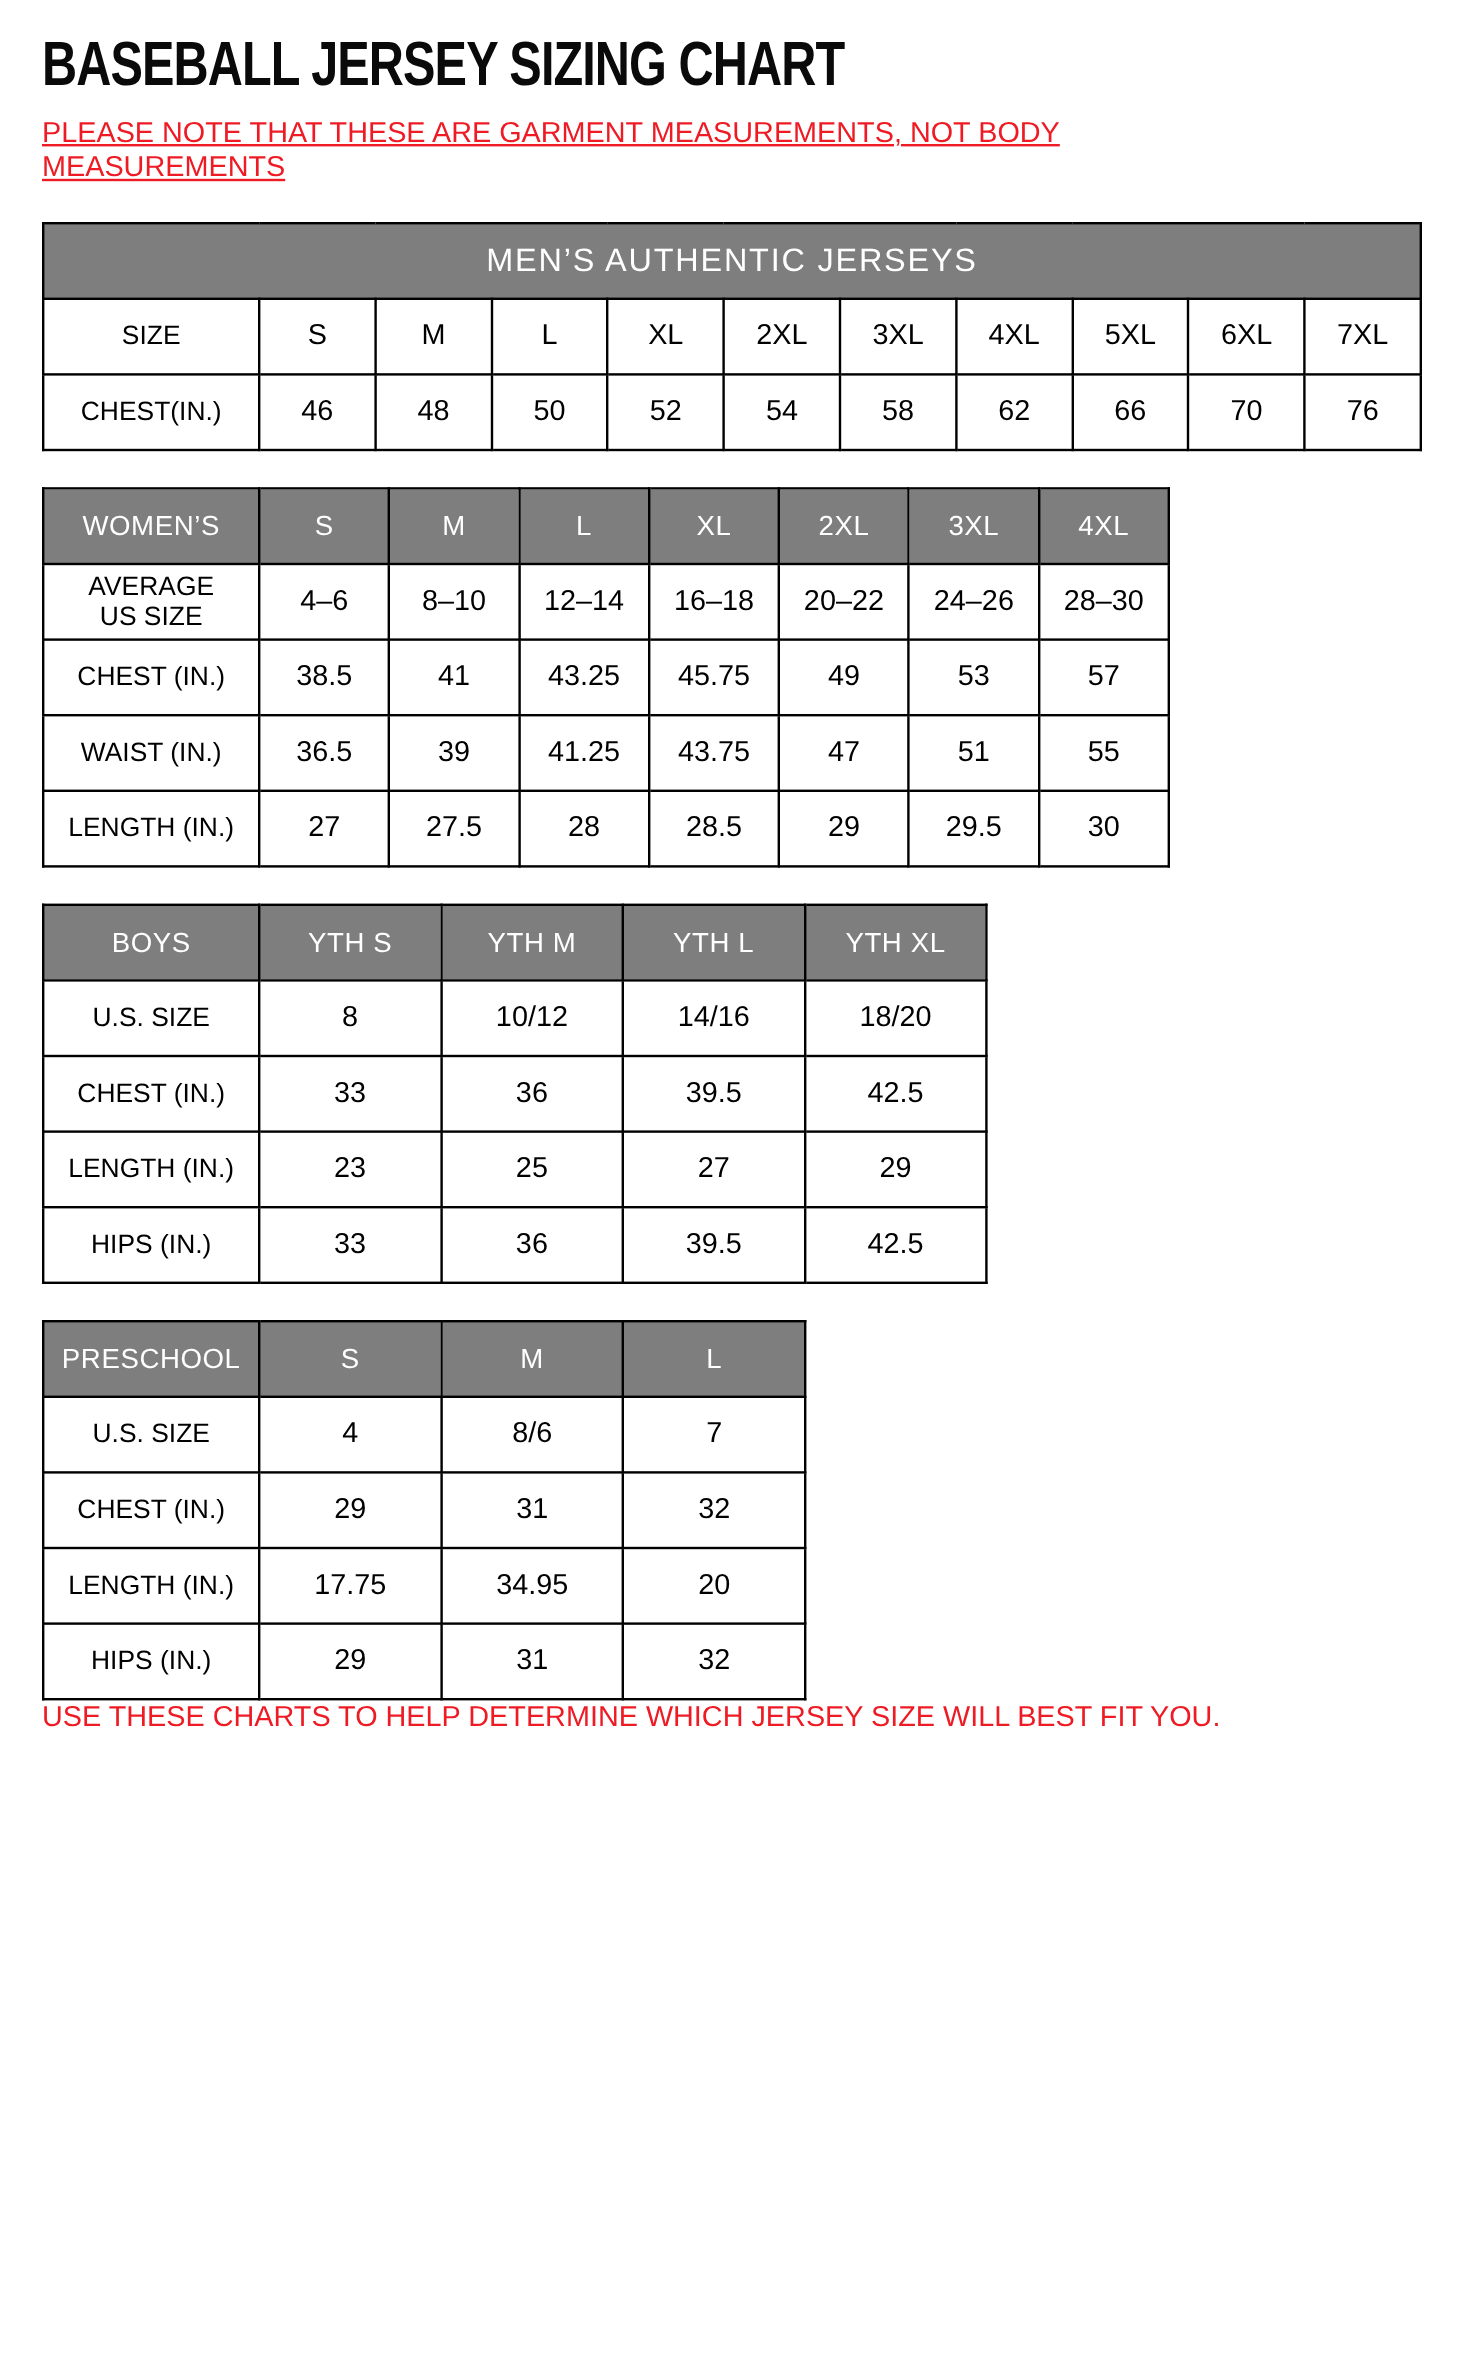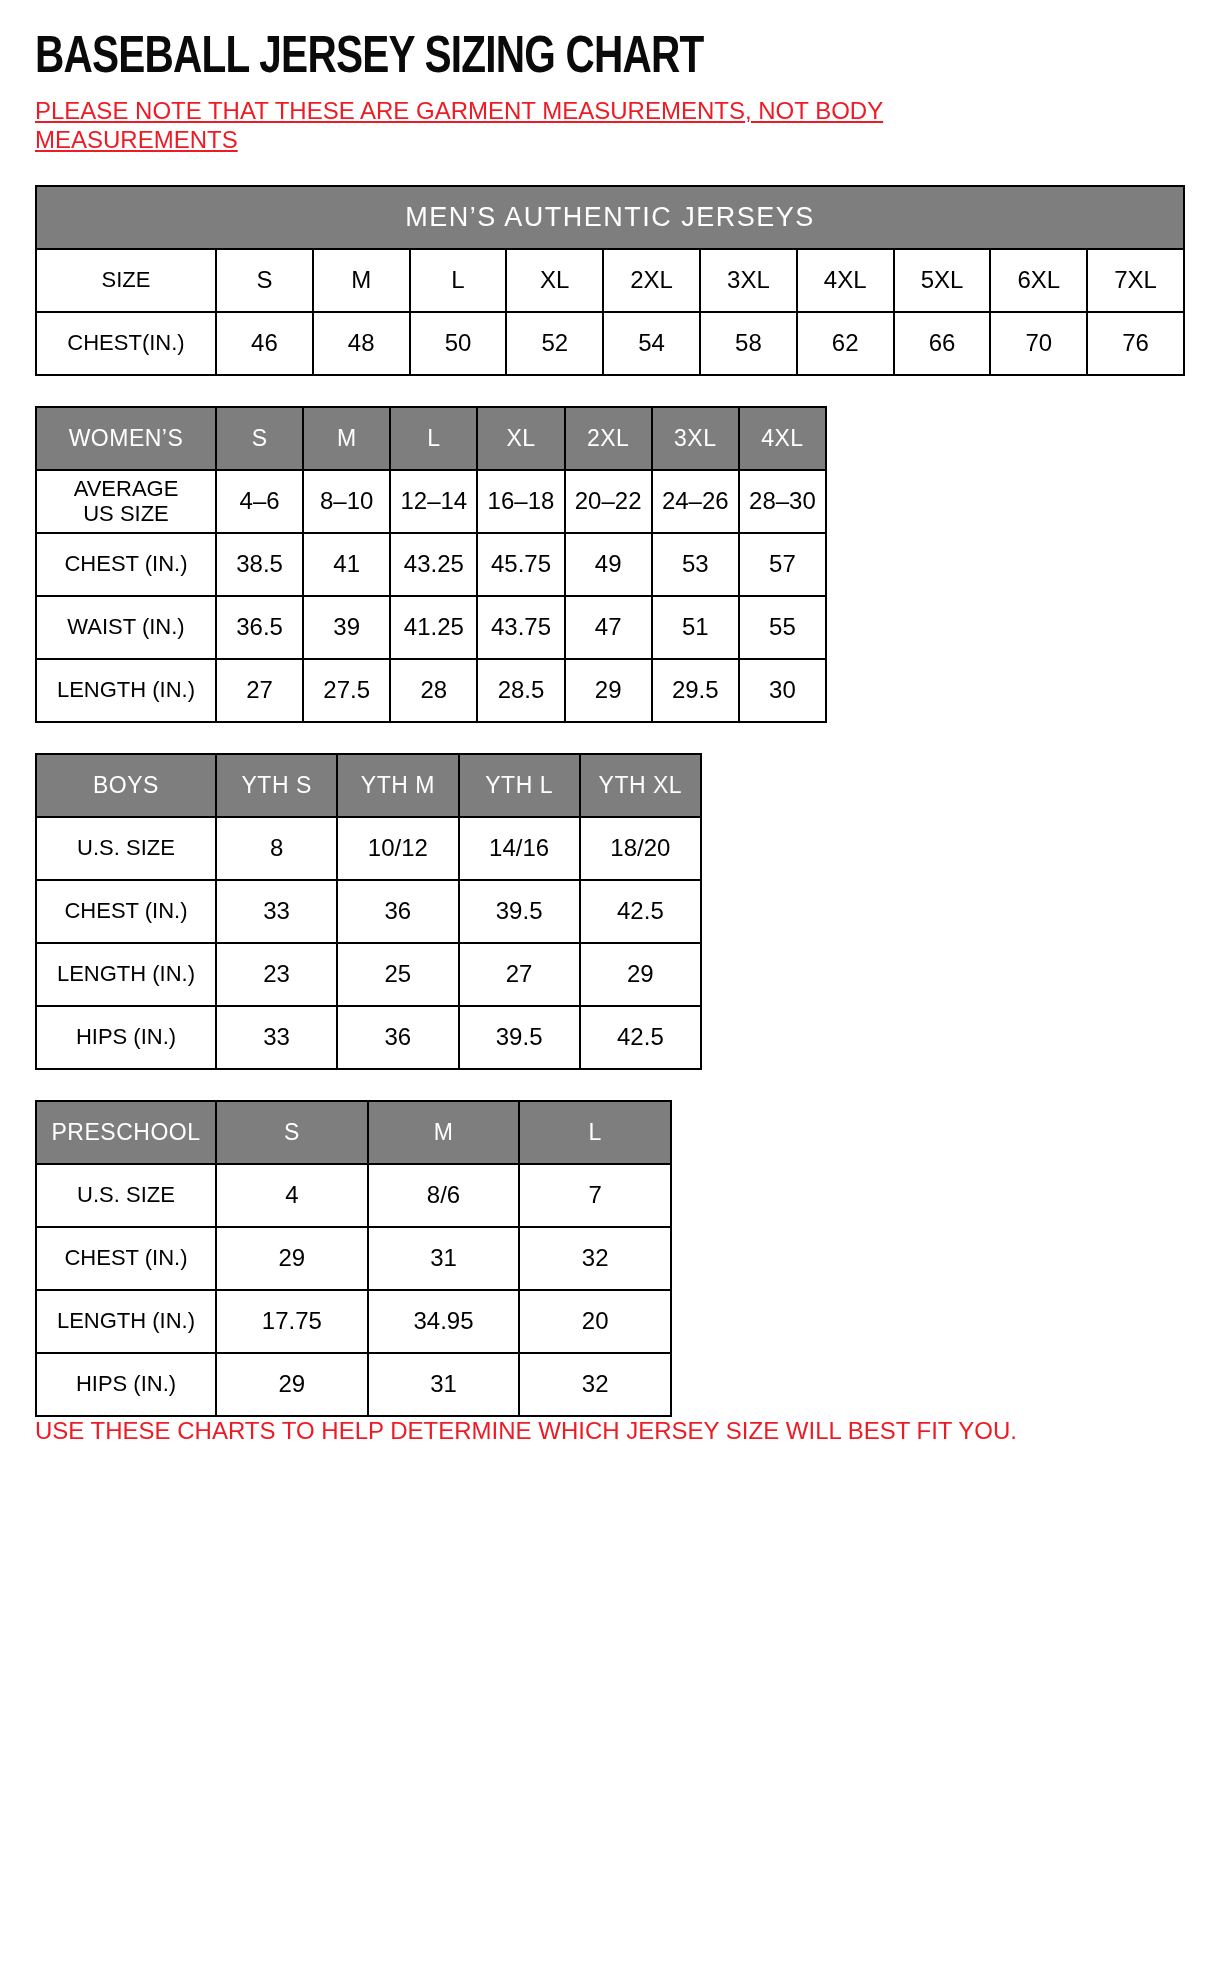--- a/index.html
+++ b/index.html
@@ -34,22 +34,22 @@
     line-height:1.22;
     max-width:900px;
     text-decoration:underline;
   }
   table.size-table{
     border-collapse:collapse;
     table-layout:fixed;
     margin-top:30px;
   }
   .t0{width:1150px;}
-  .t1{width:792px;}
-  .t2{width:667px;}
+  .t1{width:940px;}
+  .t2{width:788px;}
   .t3{width:637px;}
   table.size-table th,
   table.size-table td{
     border:2px solid #000;
     height:63px;
     text-align:center;
     vertical-align:middle;
     font-weight:normal;
     overflow:hidden;
   }

